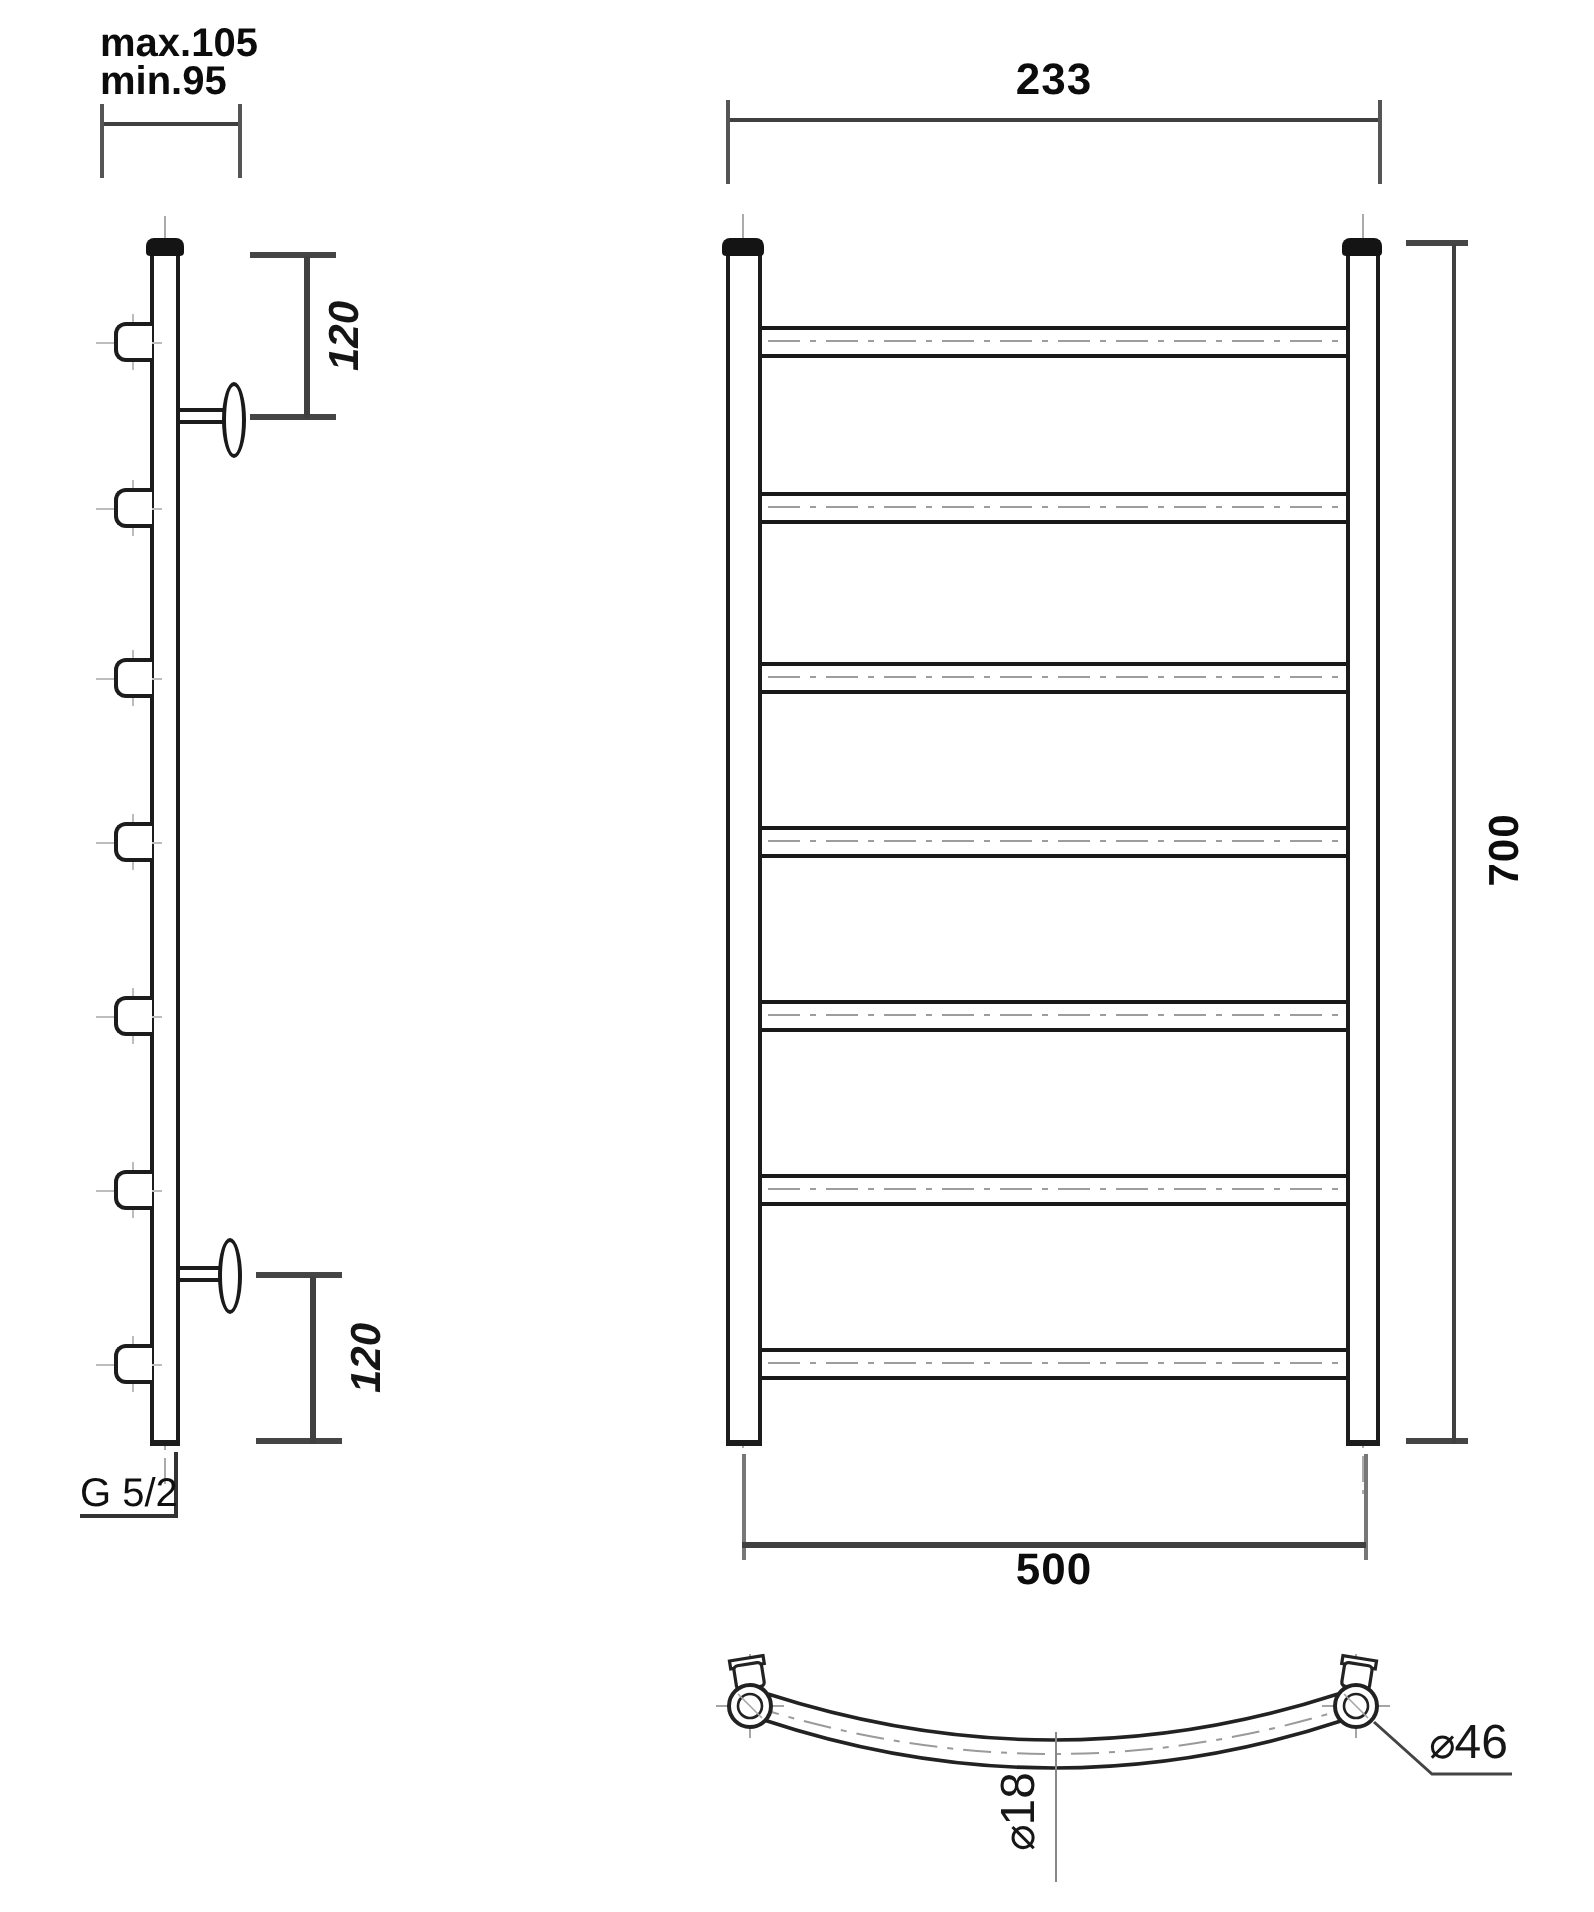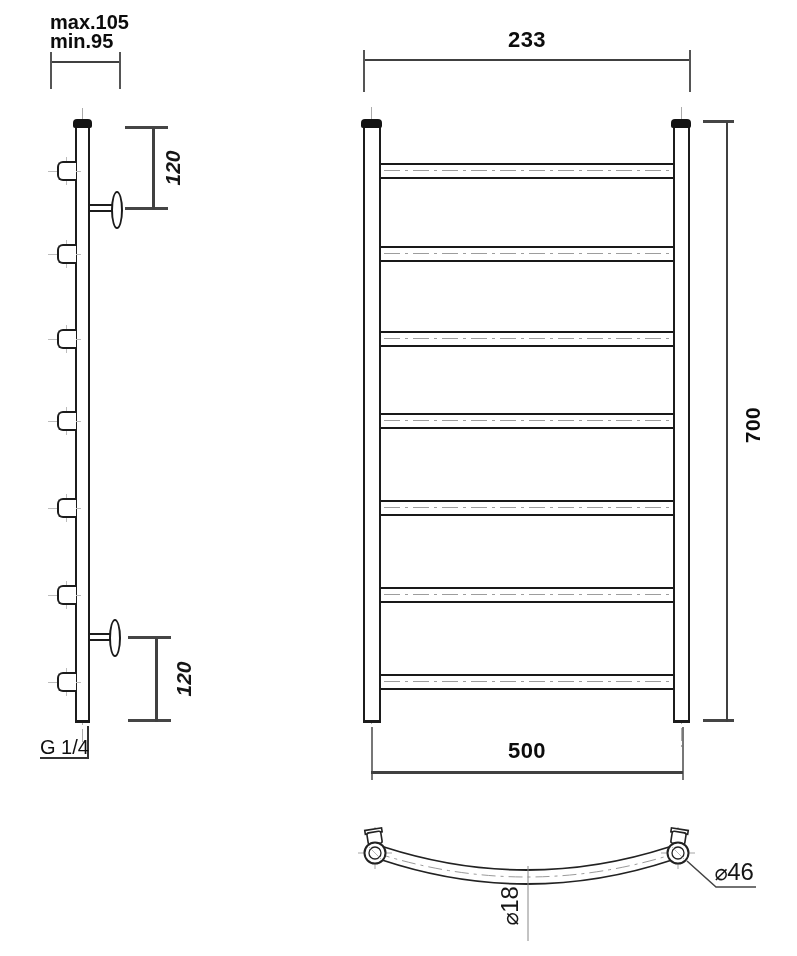--- a/index.html
+++ b/index.html
@@ -114,21 +114,21 @@
     <div class="vline" style="left:152px;top:128px;width:2.5px;height:81px;"></div>
     <div class="dim-120 rot" style="left:141px;top:156px;">120</div>
 
     <div class="tick-h" style="left:128px;top:636px;width:43px;"></div>
     <div class="tick-h" style="left:128px;top:719px;width:43px;"></div>
     <div class="vline" style="left:155px;top:638px;width:2.5px;height:84px;"></div>
     <div class="dim-120 rot" style="left:152px;top:667px;">120</div>
 
     <div class="vline" style="left:87px;top:726px;width:1.5px;height:32px;background:#333;"></div>
     <div class="hline" style="left:40px;top:757px;width:49px;height:1.5px;background:#333;"></div>
-    <div class="gthread" style="left:40px;top:736px;">G 1/4</div>
+    <div class="gthread" style="left:40px;top:736px;">G 5/2</div>
   </div>
 
   <div>
 
     <div class="dim-text" style="left:487px;top:27px;width:80px;">233</div>
     <div class="hline" style="left:364px;top:59px;width:326px;height:2px;"></div>
     <div class="vline ext" style="left:363px;top:50px;width:2px;height:42px;"></div>
     <div class="vline ext" style="left:689px;top:50px;width:2px;height:42px;"></div>
 
     <div class="centerline-v" style="left:371px;top:107px;height:640px;"></div>
@@ -163,21 +163,21 @@
     </div>
 
     <div class="tick-h" style="left:703px;top:120px;width:31px;"></div>
     <div class="tick-h" style="left:703px;top:719px;width:31px;"></div>
     <div class="vline" style="left:726px;top:122px;width:2px;height:600px;"></div>
     <div class="dim-text rot" style="left:722px;top:413px;width:62px;height:24px;font-size:21px;">700</div>
 
     <div class="vline ext" style="left:371px;top:727px;width:1.5px;height:53px;background:#777;"></div>
     <div class="vline ext" style="left:682px;top:727px;width:1.5px;height:53px;background:#777;"></div>
     <div class="hline" style="left:371px;top:771px;width:312px;height:2.5px;"></div>
-    <div class="dim-text" style="left:487px;top:738px;width:80px;">500</div>
+    <div class="dim-text" style="left:487px;top:772px;width:80px;">500</div>
   </div>
 
   <div>
     <svg width="460" height="145" viewBox="340 815 460 145" style="left:340px;top:815px;">
 
       <g stroke="#a5a5a5" stroke-width="1">
         <line x1="358" y1="853" x2="392" y2="853"></line>
         <line x1="375" y1="827" x2="375" y2="869"></line>
         <line x1="661" y1="853" x2="695" y2="853"></line>
         <line x1="678" y1="827" x2="678" y2="869"></line>

